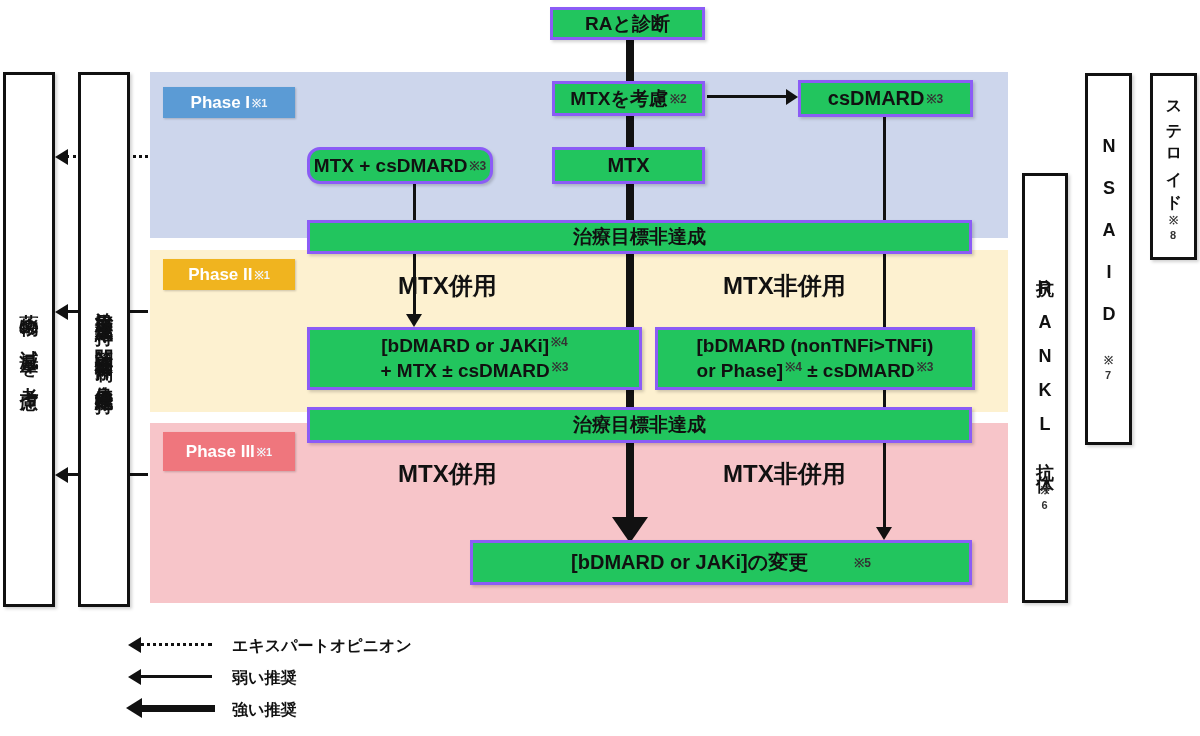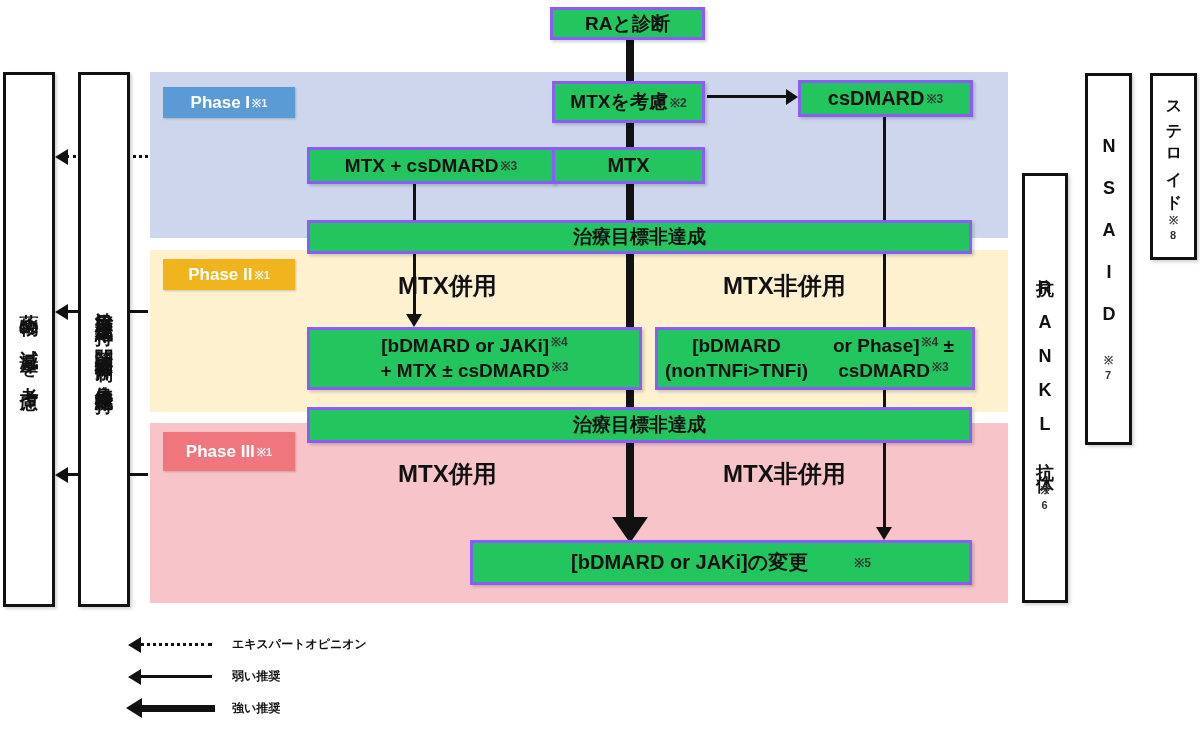--- a/index.html
+++ b/index.html
@@ -37,21 +37,21 @@
   .head-down { position:absolute; width:0; height:0; z-index:1;
     border-left:8px solid transparent; border-right:8px solid transparent; border-top:13px solid #111; }
   .head-down-big { position:absolute; width:0; height:0; z-index:1;
     border-left:18px solid transparent; border-right:18px solid transparent; border-top:26px solid #111; }
   .head-right { position:absolute; width:0; height:0; z-index:1;
     border-top:8px solid transparent; border-bottom:8px solid transparent; border-left:12px solid #111; }
   .head-left { position:absolute; width:0; height:0; z-index:1;
     border-top:8px solid transparent; border-bottom:8px solid transparent; border-right:13px solid #111; }
   .head-left-big { position:absolute; width:0; height:0; z-index:1;
     border-top:10px solid transparent; border-bottom:10px solid transparent; border-right:16px solid #111; }
-  .legend-text { position:absolute; font-size:12px; z-index:2; }
+  .legend-text { position:absolute; font-size:16px; z-index:2; }
 </style>
 </head>
 <body>
 
 <div id="stage">
 
   <div class="band" style="left:150px; top:72px; width:858px; height:166px; background:#cdd6ec;"></div>
   <div class="band" style="left:150px; top:250px; width:858px; height:162px; background:#fdf1d0;"></div>
   <div class="band" style="left:150px; top:423px; width:858px; height:180px; background:#f7c5c9;"></div>
 
@@ -86,31 +86,31 @@
   </div>
   <div class="phase-label" style="left:163px; top:432px; width:132px; height:39px; background:#ef767d;">
     <span>Phase III</span>
       <span class="note">※1</span>
   </div>
 
   <div class="box" style="left:550px; top:7px; width:155px; height:33px; font-size:19px;">
     <span>RAと診断</span>
   </div>
 
-  <div class="box" style="left:552px; top:81px; width:153px; height:42px; font-size:19px;">
+  <div class="box" style="left:552px; top:81px; width:153px; height:35px; font-size:19px;">
     <span>MTXを考慮</span>
       <span class="note">※2</span>
   </div>
 
   <div class="box" style="left:798px; top:80px; width:175px; height:37px;">
     <span>csDMARD</span>
       <span class="note">※3</span>
   </div>
 
-  <div class="box" style="left:307px; top:147px; width:248px; height:37px; font-size:19px;">
+  <div class="box" style="left:307px; top:147px; width:186px; height:37px; font-size:19px;border-radius:13px;">
     <span>MTX + csDMARD</span>
       <span class="note">※3</span>
   </div>
 
   <div class="box" style="left:552px; top:147px; width:153px; height:37px;">
     <span>MTX</span>
   </div>
 
   <div class="box" style="left:307px; top:220px; width:665px; height:34px; font-size:19px;">
     <span>治療目標非達成</span>
@@ -121,21 +121,21 @@
   </div>
   <div class="collabel" style="left:723px; top:270px;">
     <span>MTX非併用</span>
   </div>
 
   <div class="box" style="left:307px; top:327px; width:335px; height:63px; font-size:19px; flex-direction:column;">
     <div class="rowline"><span>[bDMARD or JAKi]</span><span class="note">※4</span></div>
     <div class="rowline"><span>+ MTX ± csDMARD</span><span class="note">※3</span></div>
   </div>
 
-  <div class="box" style="left:655px; top:327px; width:320px; height:63px; font-size:19px; ">
+  <div class="box" style="left:655px; top:327px; width:320px; height:63px; font-size:19px; flex-direction:column;">
     <div class="rowline"><span>[bDMARD (nonTNFi&gt;TNFi)</span></div>
     <div class="rowline"><span>or Phase]</span><span class="note">※4</span>&nbsp;<span>± csDMARD</span><span class="note">※3</span></div>
   </div>
 
   <div class="box" style="left:307px; top:407px; width:665px; height:36px; font-size:19px;">
     <span>治療目標非達成</span>
   </div>
 
   <div class="collabel" style="left:398px; top:458px;">
     <span>MTX併用</span>

